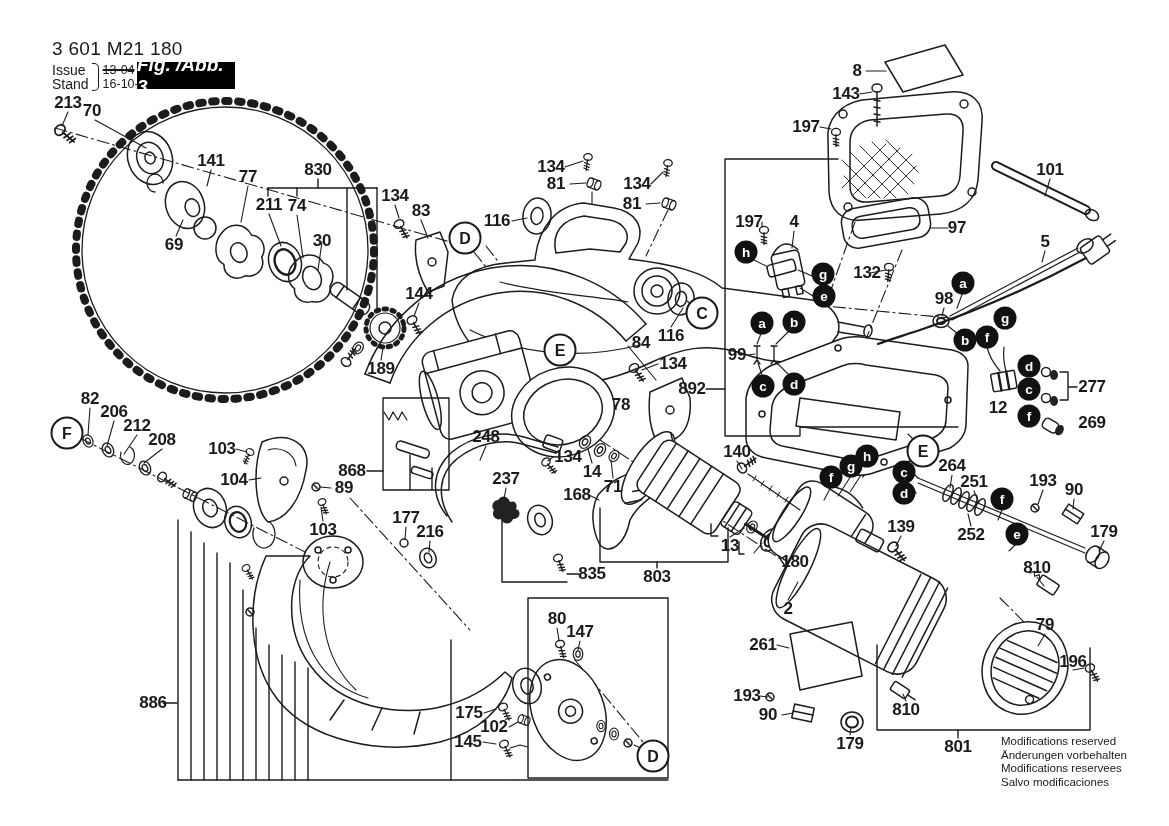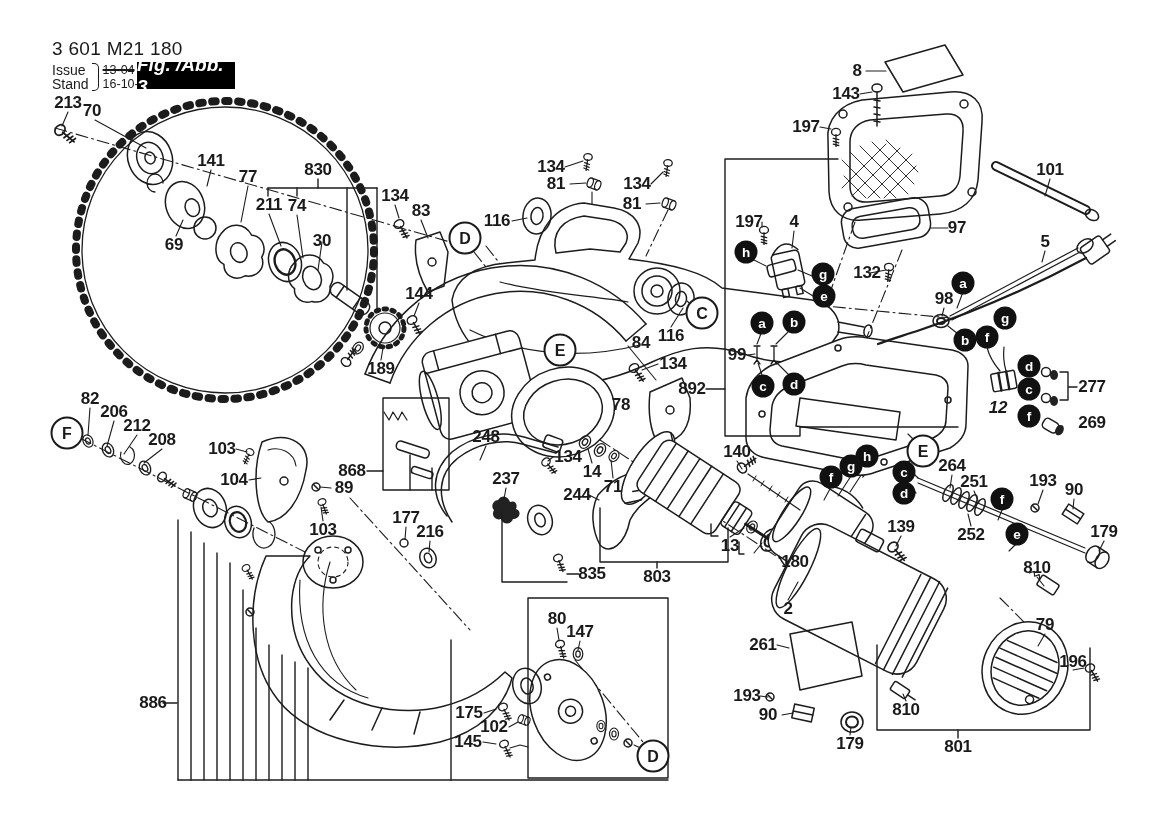--- a/index.html
+++ b/index.html
@@ -630,21 +630,21 @@
       <div class="callout" style="left: 222px; top: 449px;">103</div>
       <div class="callout" style="left: 234px; top: 480px;">104</div>
       <div class="callout" style="left: 344px; top: 488px;">89</div>
       <div class="callout" style="left: 323px; top: 530px;">103</div>
       <div class="callout" style="left: 352px; top: 471px;">868</div>
       <div class="callout" style="left: 486px; top: 437px;">248</div>
       <div class="callout" style="left: 506px; top: 479px;">237</div>
       <div class="callout" style="left: 568px; top: 457px;">134</div>
       <div class="callout" style="left: 592px; top: 472px;">14</div>
       <div class="callout" style="left: 613px; top: 487px;">71</div>
-      <div class="callout" style="left: 577px; top: 495px;">244</div>
+      <div class="callout" style="left: 577px; top: 495px;">168</div>
       <div class="callout" style="left: 406px; top: 518px;">177</div>
       <div class="callout" style="left: 430px; top: 532px;">216</div>
       <div class="callout" style="left: 592px; top: 574px;">835</div>
       <div class="callout" style="left: 657px; top: 577px;">803</div>
       <div class="callout" style="left: 737px; top: 452px;">140</div>
       <div class="callout" style="left: 730px; top: 546px;">13</div>
       <div class="callout" style="left: 795px; top: 562px;">180</div>
       <div class="callout" style="left: 788px; top: 609px;">2</div>
       <div class="callout" style="left: 763px; top: 645px;">261</div>
       <div class="callout" style="left: 901px; top: 527px;">139</div>
@@ -672,21 +672,21 @@
       <div class="callout" style="left: 846px; top: 94px;">143</div>
       <div class="callout" style="left: 806px; top: 127px;">197</div>
       <div class="callout" style="left: 1050px; top: 170px;">101</div>
       <div class="callout" style="left: 957px; top: 228px;">97</div>
       <div class="callout" style="left: 1045px; top: 242px;">5</div>
       <div class="callout" style="left: 749px; top: 222px;">197</div>
       <div class="callout" style="left: 794px; top: 222px;">4</div>
       <div class="callout" style="left: 867px; top: 273px;">132</div>
       <div class="callout" style="left: 944px; top: 299px;">98</div>
       <div class="callout" style="left: 737px; top: 355px;">99</div>
-      <div class="callout" style="left: 998px; top: 408px; font-style: italic;">12</div>
+      <div class="callout" style="left: 998px; top: 408px;">12</div>
       <div class="callout" style="left: 1092px; top: 387px;">277</div>
       <div class="callout" style="left: 1092px; top: 423px;">269</div>
       <div class="refcircle" style="left: 465px; top: 238px;">D</div>
       <div class="refcircle" style="left: 702px; top: 313px;">C</div>
       <div class="refcircle" style="left: 560px; top: 350px;">E</div>
       <div class="refcircle" style="left: 67px; top: 433px;">F</div>
       <div class="refcircle" style="left: 923px; top: 451px;">E</div>
       <div class="refcircle" style="left: 653px; top: 756px;">D</div>
       <div class="badge" style="left: 746px; top: 252px;">h</div>
       <div class="badge" style="left: 823px; top: 274px;">g</div>
@@ -721,14 +721,20 @@
     <div class="brace"></div>
     <div class="isvalues">
       <div class="strike">13-04</div>
       <div>16-10-26</div>
     </div>
   </div>
 </div>
 
 <div class="figbox">Fig. /Abb. 3</div>
 
-
+<div class="footnotes">
+  <div>Modifications reserved</div>
+  <div>Änderungen vorbehalten</div>
+  <div>Modifications reservees</div>
+  <div>Salvo modificaciones</div>
 </div>
 
+</div>
+
 </body></html>

